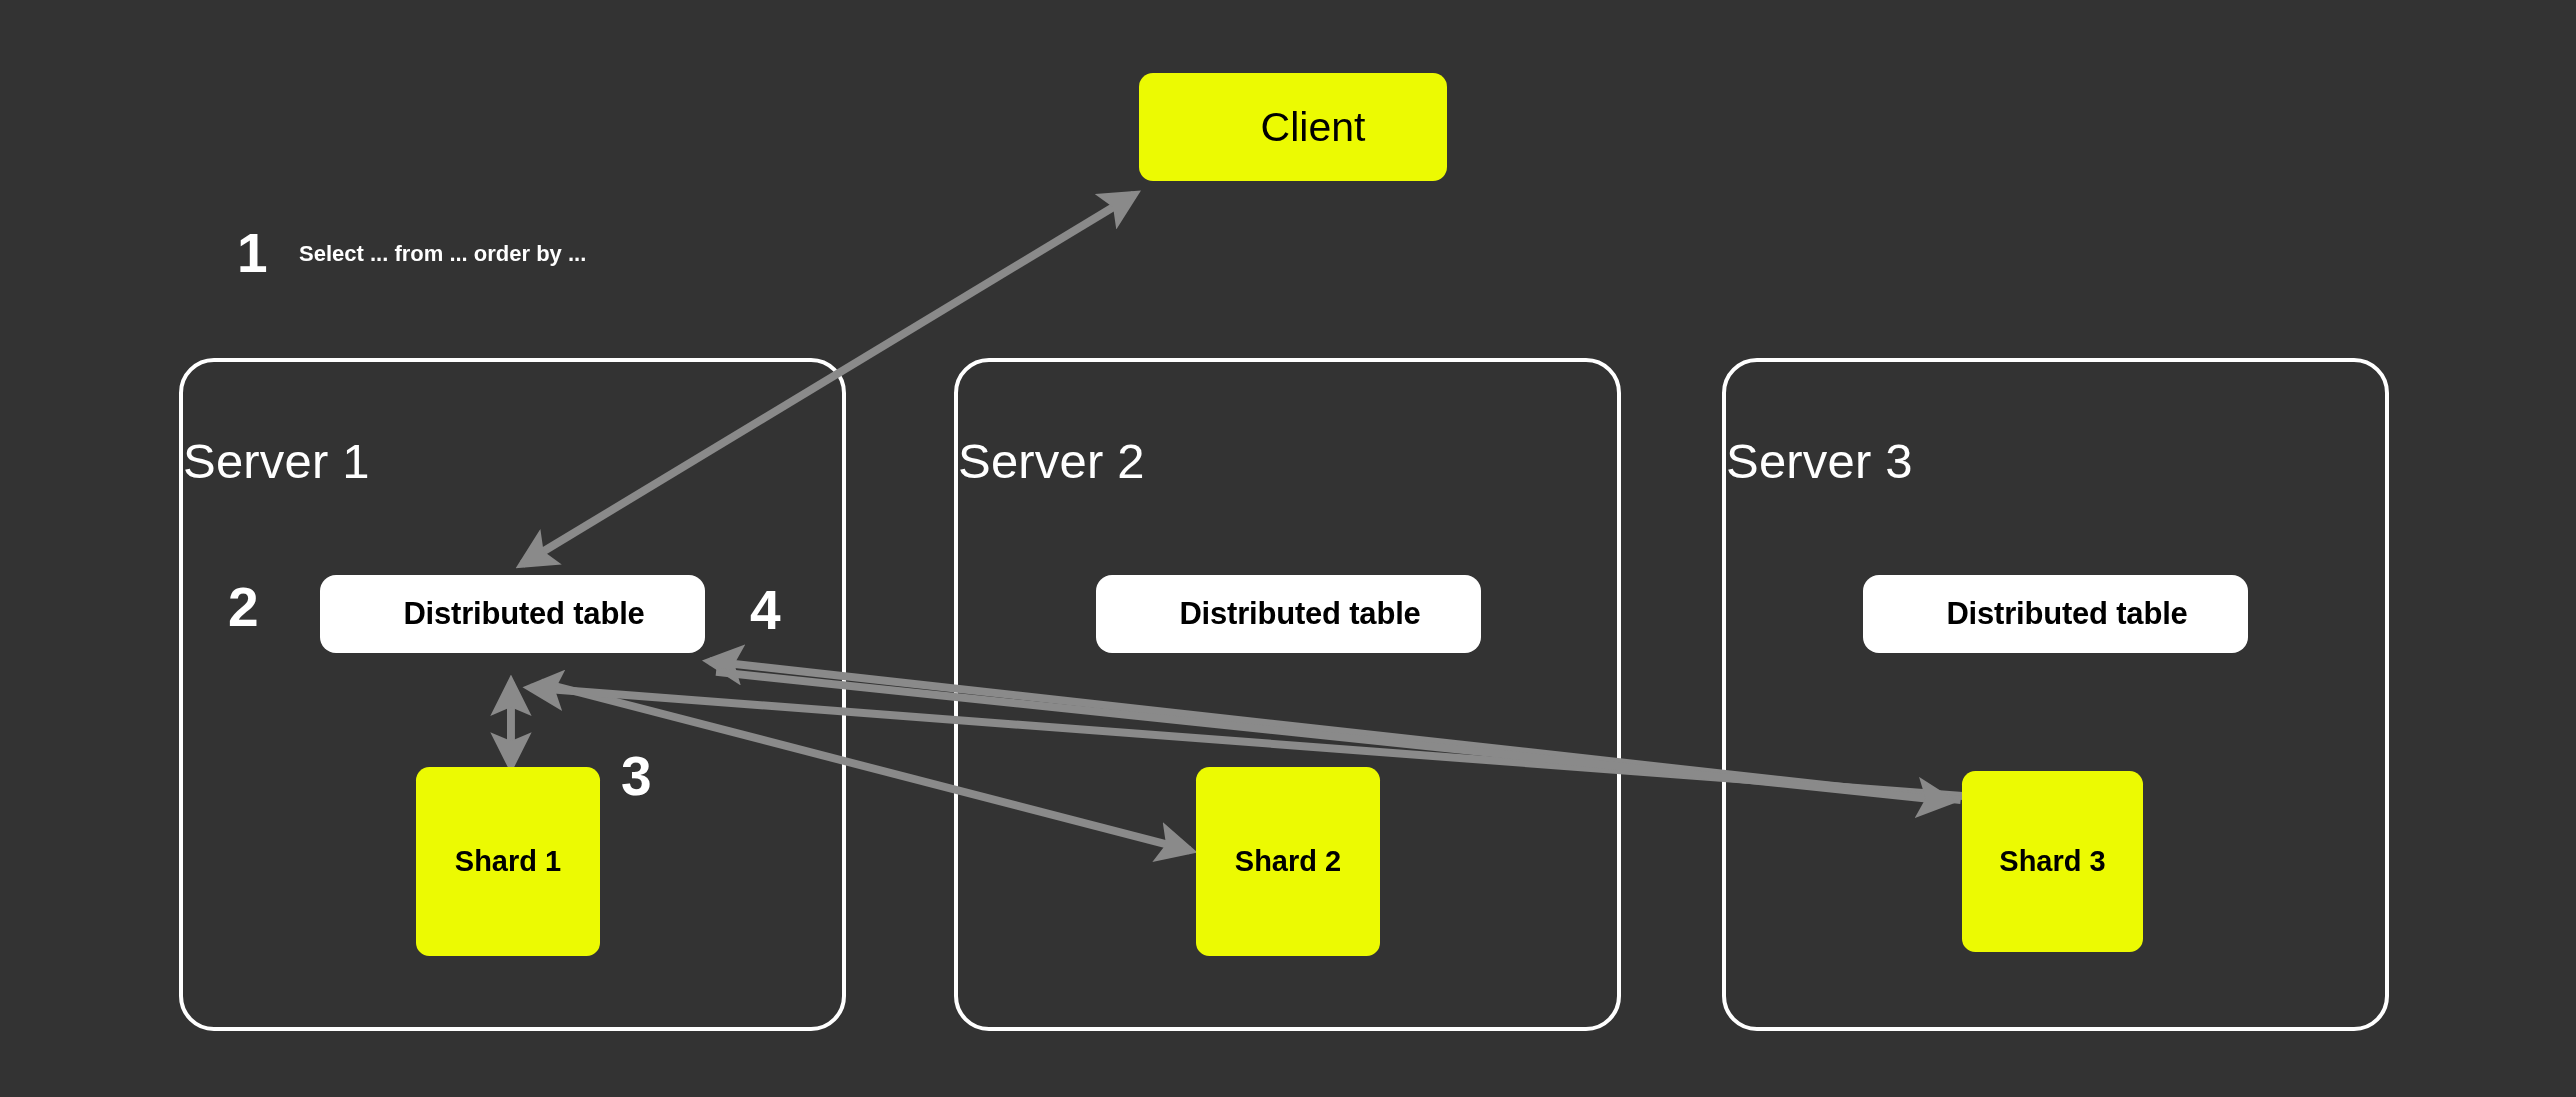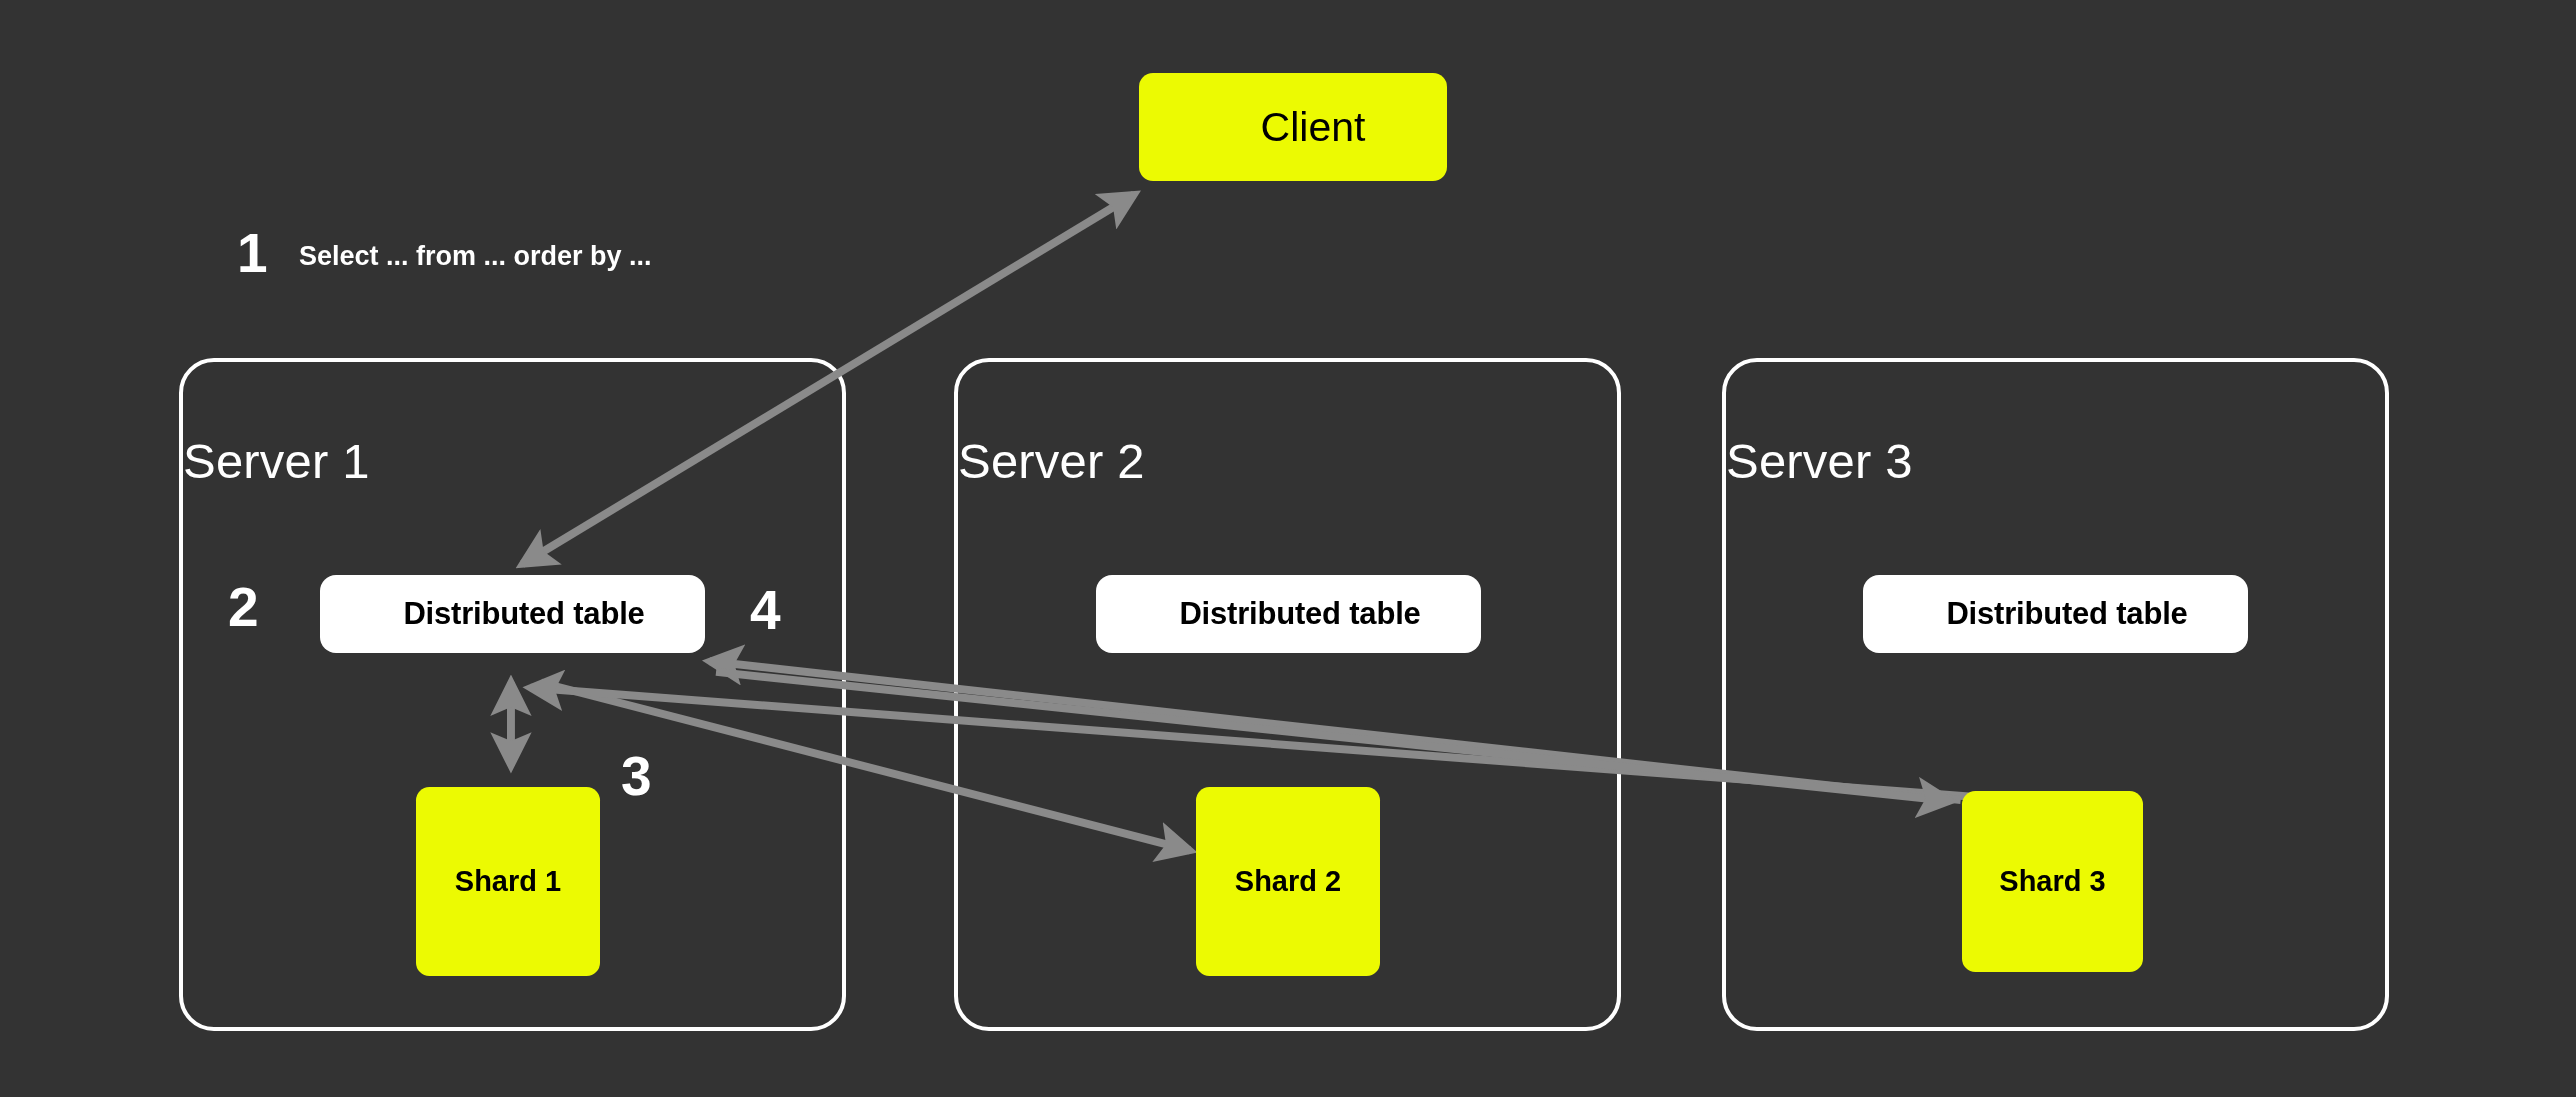--- a/index.html
+++ b/index.html
@@ -74,21 +74,20 @@
     color: #000000;
     border-radius: 13.3px;
     font-size: 29px;
     font-weight: bold;
     display: flex;
     align-items: center;
     justify-content: center;
     box-sizing: border-box;
     z-index: 10;
     white-space: nowrap;
-    margin-top: 20px;
   }
 
   
   .client-box {
     position: absolute;
     background: #ecfa02;
     color: #000000;
     border-radius: 14px;
     font-size: 41px;
     font-weight: 500;
@@ -109,21 +108,21 @@
     font-weight: bold;
     line-height: 1;
     z-index: 12;
     white-space: nowrap;
   }
 
   
   .step-caption {
     position: absolute;
     color: #ffffff;
-    font-size: 27px;
+    font-size: 22px;
     font-weight: bold;
     line-height: 1;
     z-index: 12;
     white-space: nowrap;
   }
 </style>
 </head>
 <body>
 
 <div id="canvas">

